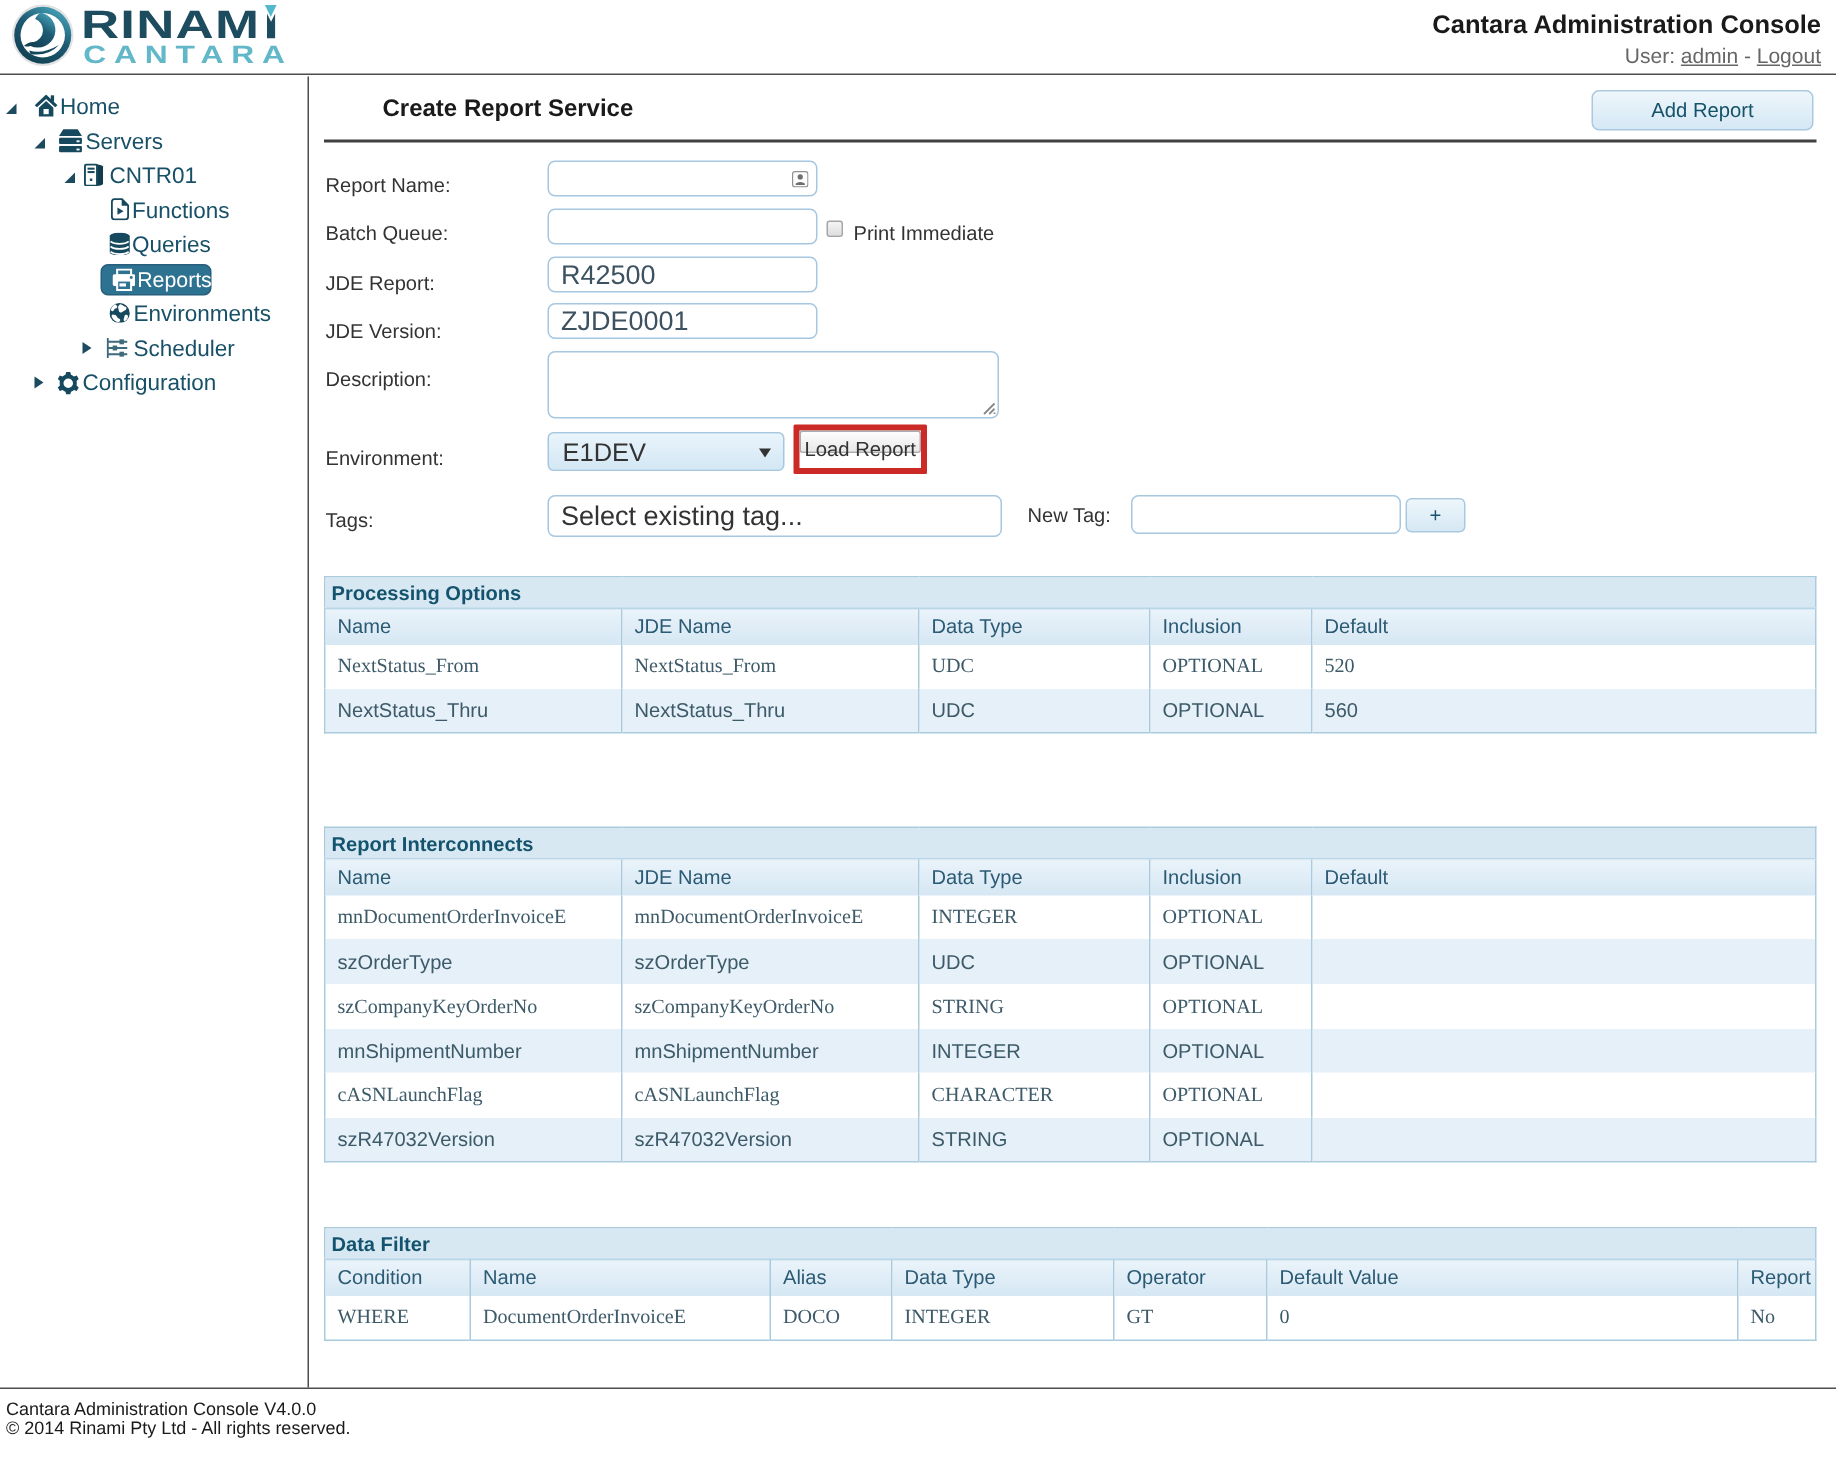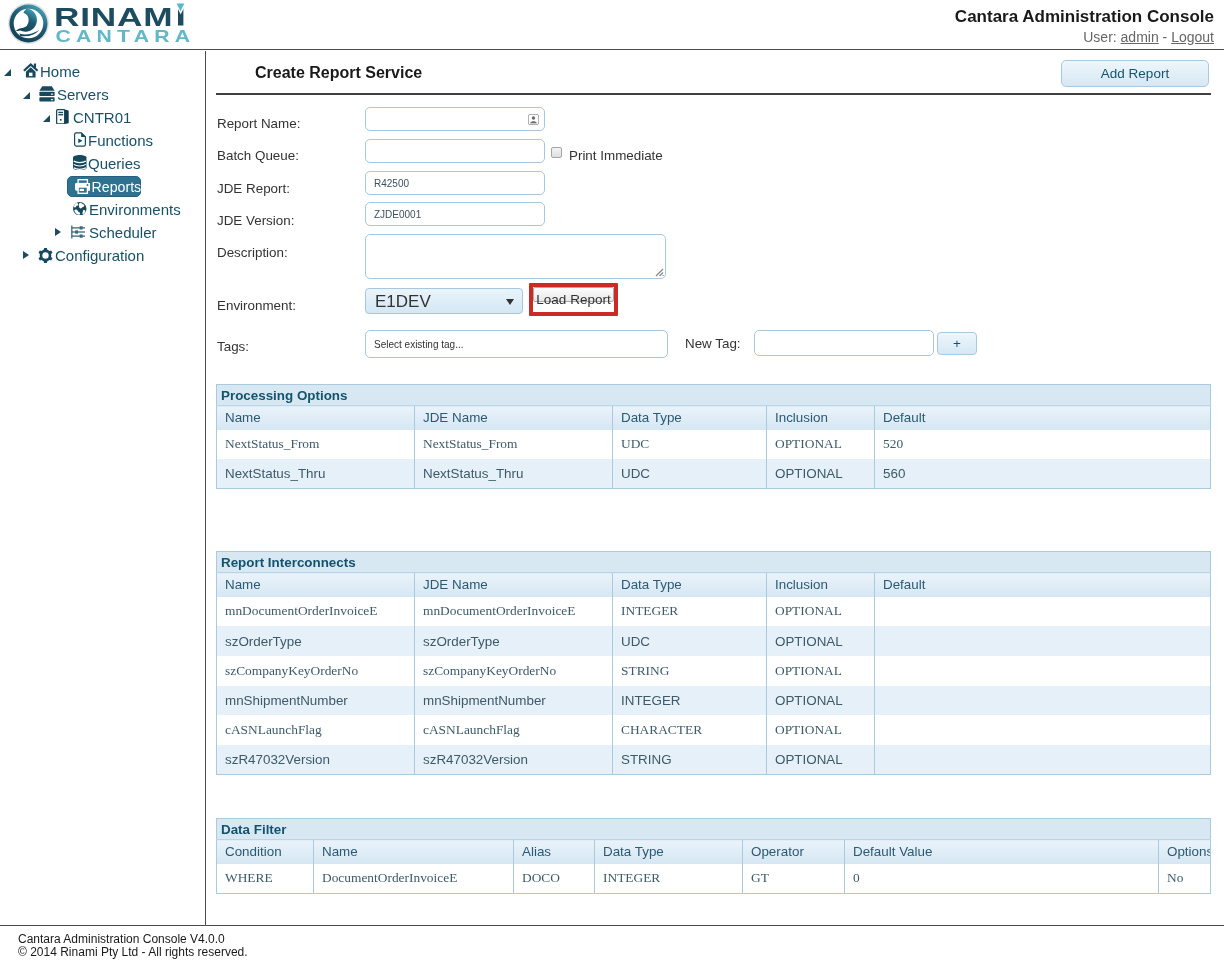--- a/index.html
+++ b/index.html
@@ -2,37 +2,37 @@
 <html><head>
 <meta charset="utf-8">
 <style>
 * { margin:0; padding:0; box-sizing:border-box; }
 html,body { width:1224px; height:976px; background:#fff; font-family:"Liberation Sans", sans-serif; overflow:hidden; position:relative; }
 #hdr { position:absolute; left:0; top:0; width:1224px; height:50px; background:#fff; border-bottom:1.5px solid #4d4d4d; }
 #hdr-title { position:absolute; right:10px; top:7px; font-size:17px; font-weight:bold; color:#1a1a1a; }
 #hdr-user { position:absolute; right:10px; top:29px; font-size:14px; color:#666; }
 #hdr-user span.u { text-decoration:underline; }
 #side { position:absolute; left:0; top:51px; width:206px; height:874px; border-right:1px solid #4d4d4d; }
-#foot { position:absolute; left:0; top:925px; width:1224px; height:51px; border-top:1.5px solid #4d4d4d; font-size:12px; color:#1a1a1a; padding:7px 0 0 18px; line-height:12.6px; }
+#foot { position:absolute; left:0; top:925px; width:1224px; height:51px; border-top:1.5px solid #4d4d4d; font-size:12px; color:#1a1a1a; padding:7px 0 0 4px; line-height:12.6px; }
 
 .trow { position:absolute; left:0; height:23px; width:204px; font-size:15px; color:#175067; }
 .trow .lbl { position:absolute; top:3px; }
 .tri-open { position:absolute; width:0; height:0; border-left:7px solid transparent; border-bottom:7px solid #1c4a5e; top:9px; }
 .tri-closed { position:absolute; width:0; height:0; border-top:4.5px solid transparent; border-bottom:4.5px solid transparent; border-left:6px solid #1c4a5e; top:7px; }
 .ticon { position:absolute; top:3px; }
 #sel-reports { position:absolute; left:66.5px; top:175.5px; width:74.5px; height:21px; background:#2e7292; border:1px solid #275f7c; border-radius:5px; }
 #sel-reports .lbl { position:absolute; left:24px; top:2.5px; color:#fff; font-size:14.2px; }
 
 #main { position:absolute; left:205px; top:51px; width:1019px; }
 h1 { position:absolute; left:12px; top:13px; font-size:16px; color:#1a1a1a; font-family:Liberation Sans, sans-serif;margin-left:38px; }
 #h1line { position:absolute; left:11px; top:42px; width:995px; border-top:2px solid #404040; }
 .btn-blue { background:linear-gradient(#eef6fb,#d5e8f4); border:1px solid #a9c9e0; border-radius:5px; color:#16536b; font-size:13.5px; text-align:center; }
 #addreport { position:absolute; left:856px; top:9px; width:148px; height:27px; line-height:25px; }
 .flabel { position:absolute; left:12px; font-size:13.4px; color:#333; }
-.finput { position:absolute; left:160px; width:180px; height:24px; background:#fff; border:1px solid #a5c7e0; border-radius:5px; font-size:10px; color:#3d5260; padding:0 8px; font-family:"Liberation Sans",sans-serif; }
+.finput { position:absolute; left:160px; width:180px; height:24px; background:#fff; border:1px solid #a5c7e0; border-radius:5px; font-size:18px; color:#3d5260; padding:0 8px; font-family:"Liberation Sans",sans-serif; }
 #main table { position:absolute; left:11px; border-collapse:collapse; table-layout:fixed; width:995px; font-size:13.4px; border:1px solid #aacbde; }
 #main td { border:none; border-left:1px solid #aacbde; padding:0 0 0 8px; overflow:hidden; white-space:nowrap; }
 #main td:first-child { border-left:none; }
 #main tr.cap td { background:#d7e8f3; color:#14536d; font-weight:bold; height:21px; border-bottom:1px solid #b9d6e8; padding-left:4px; }
 tr.hd td { background:linear-gradient(#eaf3fa,#d5e7f3); color:#2b5a74; height:24px; border-bottom:1px solid #a0c6dc; }
 tr.r0 td { background:#fff; color:#3d5a69; height:29.7px;font-family:Liberation Serif, serif; }
 tr.r1 td { background:#e6f0f8; color:#3d5a69; height:29.7px; }
 </style>
 </head>
 <body>
@@ -337,21 +337,21 @@
         <tr class="cap">
           <td colspan="7">Data Filter</td>
         </tr>
     <tr class="hd">
           <td>Condition</td>
           <td>Name</td>
           <td>Alias</td>
           <td>Data Type</td>
           <td>Operator</td>
           <td>Default Value</td>
-          <td>Options</td>
+          <td>Report</td>
         </tr>
     <tr class="r0">
           <td>WHERE</td>
           <td>DocumentOrderInvoiceE</td>
           <td>DOCO</td>
           <td>INTEGER</td>
           <td>GT</td>
           <td>0</td>
           <td>No</td>
         </tr>

